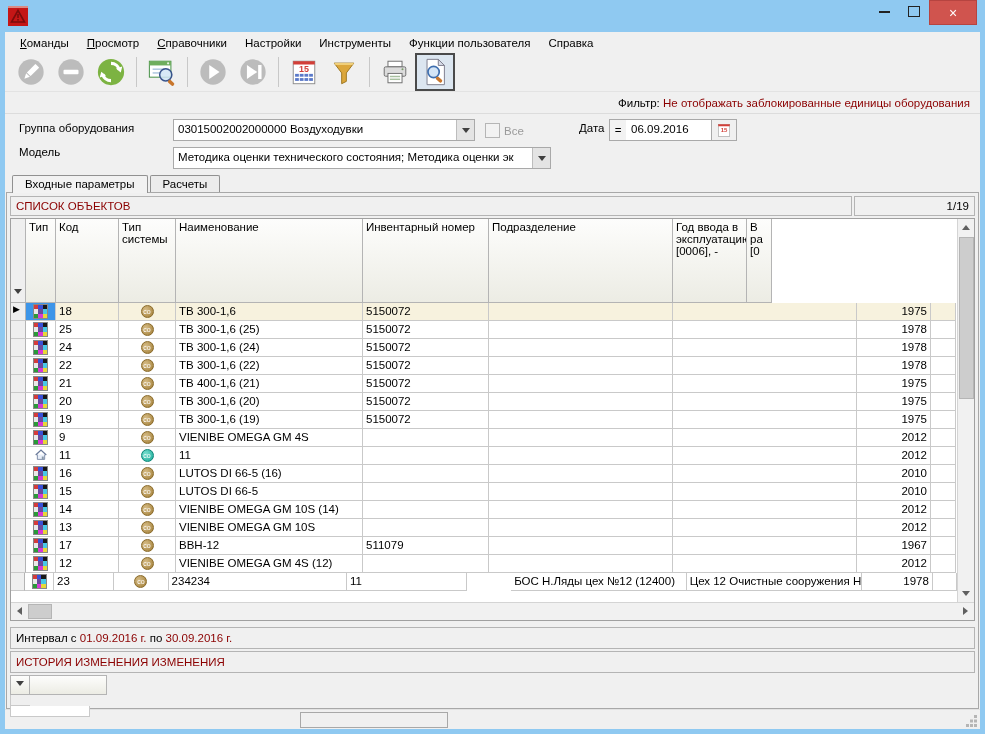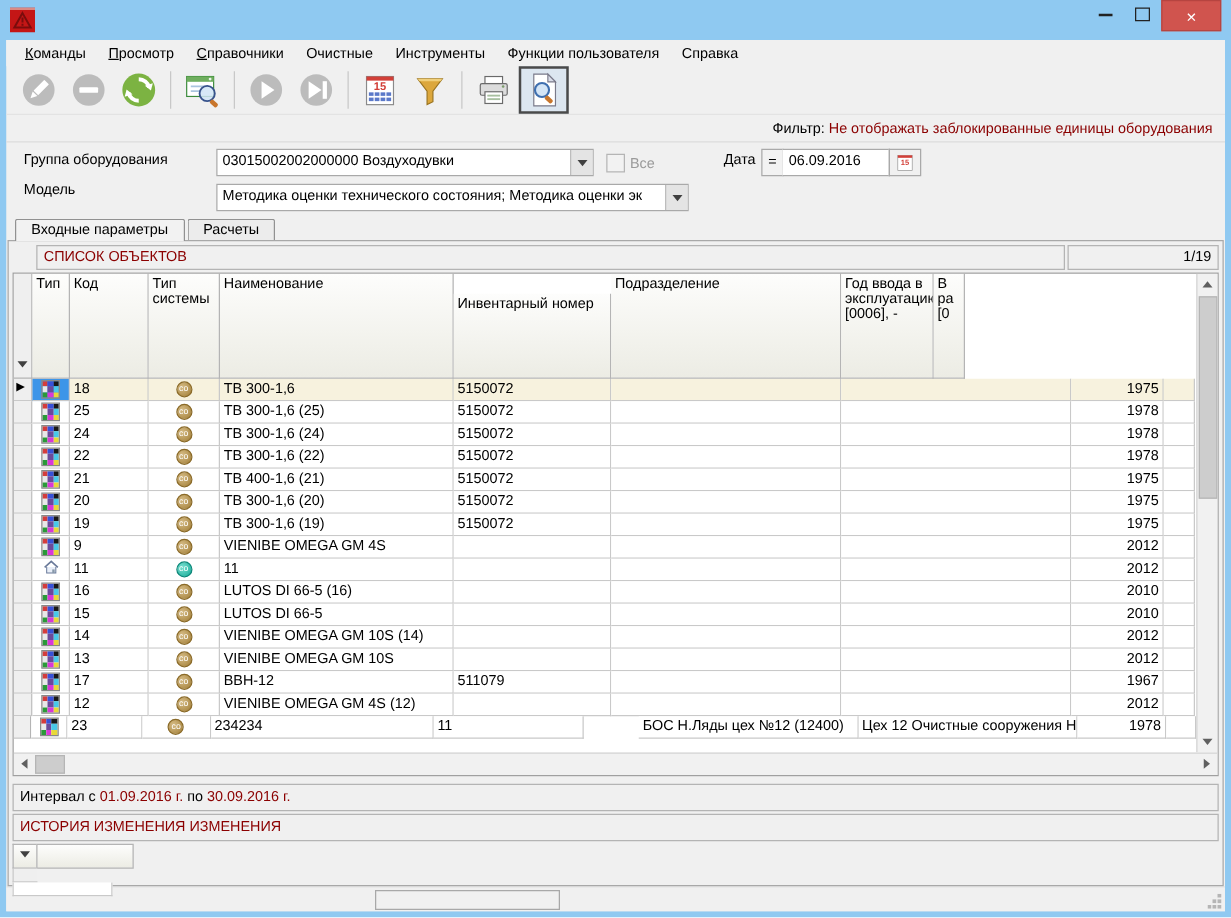--- a/index.html
+++ b/index.html
@@ -41,21 +41,21 @@
   .dateinput{position:absolute;width:86px;height:22px;border:1px solid #a9a9a9;border-left:none;background:#fff;box-sizing:border-box;padding:3px 0 0 5px;}
   .calbtn{position:absolute;width:26px;height:22px;border:1px solid #a9a9a9;background:#f0f0f0;display:flex;align-items:center;justify-content:center;box-sizing:border-box;}
   .calbtn svg{width:16px;height:16px;}
   
   .tabsrow{height:22px;display:flex;align-items:flex-end;padding-left:7px;position:relative;z-index:2;}
   .tab{border:1px solid #919191;border-bottom:none;background:#ececec;padding:2px 12px 2px 12px;margin-right:2px;border-radius:2px 2px 0 0;}
   .tab.active{background:#f2f2f2;padding-bottom:3px;margin-bottom:-1px;}
   
   .mainpanel{flex:1;margin:0 1px;border:1px solid #a8a8a8;background:#f0f0f0;padding:3px;display:flex;flex-direction:column;position:relative;z-index:1;}
   .list-title-row{height:20px;display:flex;gap:2px;margin-bottom:2px;}
-  .list-title{flex:1;border:1px solid #b4b4b4;display:flex;align-items:center;padding-left:5px;color:#8b0000;margin-left:19px;}
+  .list-title{flex:1;border:1px solid #b4b4b4;display:flex;align-items:center;padding-left:5px;color:#8b0000;}
   .list-counter{width:114px;border:1px solid #b4b4b4;display:flex;align-items:center;justify-content:flex-end;padding-right:5px;}
   
   .grid-frame{border:1px solid #a0a0a0;background:#fff;height:401px;display:flex;flex-direction:column;overflow:hidden;}
   .grid-main{flex:1;display:flex;overflow:hidden;}
   .grid-cols{width:946px;display:flex;flex-direction:column;}
   .thead{display:flex;height:84px;}
   .hcell{box-sizing:border-box;border-right:1px solid #b4b4b4;border-bottom:1px solid #b4b4b4;background:linear-gradient(#fdfdfc,#ececE4);padding:2px 3px;font-size:11.5px;overflow:hidden;position:relative;}
   .hcell.sorted{background:linear-gradient(#dfe5ef,#ccd5e4);}
   .hcell.lastcol{white-space:pre-line;}
   .marker-h{background:#efefef;}
@@ -122,21 +122,21 @@
           <span>×</span>
         </div>
     </div>
   </div>
 
   <div class="window-body">
     <div class="menubar" id="menubar">
         <div class="menu-item"><u>К</u>оманды</div>
         <div class="menu-item"><u>П</u>росмотр</div>
         <div class="menu-item"><u>С</u>правочники</div>
-        <div class="menu-item">Очистные</div>
+        <div class="menu-item">Настройки</div>
         <div class="menu-item">Инструменты</div>
         <div class="menu-item">Функции пользователя</div>
         <div class="menu-item">Справка</div>
       </div>
     <div class="toolbar" id="toolbar">
         <div class="tool-btn">
           <span style="display: flex;">
             <svg viewBox="0 0 32 32">
               <circle cx="16" cy="16" r="13.5" fill="#bcbcbc"></circle>
               <g transform="rotate(45 16 16)" fill="#fff">
@@ -303,21 +303,21 @@
         <div class="grid-main">
           <div class="grid-cols">
             <div class="thead" id="gridhead">
                 <div class="hcell marker-h" style="width: 15px;">
                   <div class="tri-down marker-filter"></div>
                 </div>
                 <div class="hcell" style="width: 30px;">Тип</div>
                 <div class="hcell" style="width: 63px;">Код</div>
                 <div class="hcell" style="width: 57px;">Тип системы</div>
                 <div class="hcell" style="width: 187px;">Наименование</div>
-                <div class="hcell" style="width: 126px; margin-top: 16px;">Инвентарный номер</div>
+                <div class="hcell" style="width: 126px;">Инвентарный номер</div>
                 <div class="hcell" style="width: 184px;">Подразделение</div>
                 <div class="hcell" style="width: 74px;">Год ввода в эксплуатацию [0006], -</div>
                 <div class="hcell lastcol" style="width: 25px;">В
 ра
 [0</div>
               </div>
             <div id="gridrows">
                 <div class="trow selected">
                   <div class="tcell markercell" style="width: 15px;">▶</div>
                   <div class="tcell iconcell typesel" style="width: 30px;">

